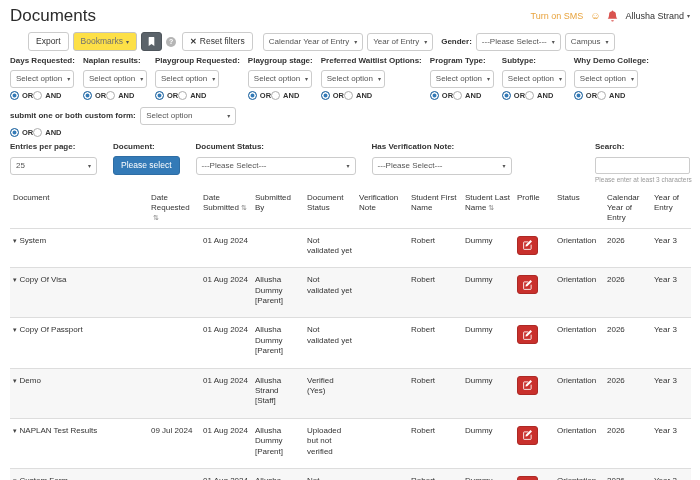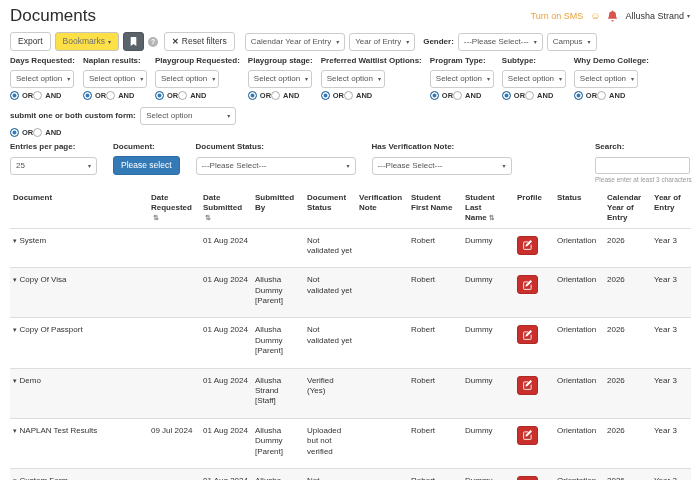--- a/index.html
+++ b/index.html
@@ -5,21 +5,21 @@
   *{margin:0;padding:0;box-sizing:border-box}
   html,body{width:700px;height:480px}
   body{overflow:hidden;font-family:"Liberation Sans",sans-serif;background:#fff;color:#333;position:relative}
   .topbar{display:flex;justify-content:space-between;align-items:center;padding:6px 10px 2px}
   .page-title{font-size:17px;font-weight:400;color:#2b2b2b}
   .top-right{display:flex;align-items:center;gap:7px;font-size:9px}
   .sms-link{color:#e8a33d;text-decoration:none;cursor:pointer}
   .smiley{color:#e8a33d;font-size:10px;line-height:1}
   .user-menu{display:flex;align-items:center;gap:3px;cursor:pointer;color:#333}
   .caret{font-size:6px;color:#555;line-height:1}
-  .toolbar{display:flex;align-items:center;gap:4px;padding:4px 10px 2px}
+  .toolbar{display:flex;align-items:center;gap:4px;padding:4px 28px 2px}
   .btn{font-size:8.5px;line-height:1;border:1px solid #ccc;border-radius:3px;background:#fff;padding:4px 7px;color:#333;display:inline-flex;align-items:center;gap:3px;cursor:pointer;white-space:nowrap}
   .btn-gray{background:#fde047;color:#707070;border-color:#c3c3c3}
   .btn-dark{background:#5b636a;border-color:#4e555b;padding:4px 6px}
   .btn-primary{background:#337ab7;border-color:#2e6da4;color:#fff}
   .help-icon{width:10px;height:10px;border-radius:50%;background:#b5b5b5;color:#fff;font-size:7px;font-weight:700;display:inline-flex;align-items:center;justify-content:center;cursor:pointer;flex:0 0 auto}
   .x-icon{font-size:8px;font-weight:700}
   .selectbox{font-size:8px;line-height:1;color:#555;border:1px solid #ccc;border-radius:3px;background:#fff;padding:4px 5px;display:inline-flex;align-items:center;justify-content:space-between;gap:5px;cursor:pointer;white-space:nowrap}
   .lbl{font-size:8px;font-weight:700;white-space:nowrap;color:#333}
   .filters{display:flex;gap:8px;padding:3px 10px 0;align-items:flex-end}
   .fgroup{flex:0 0 auto}
@@ -30,21 +30,21 @@
   .radio{width:9px;height:9px;border-radius:50%;border:1px solid #adadad;background:#fff;flex:0 0 auto}
   .radio.checked{background:#337ab7;border-color:#2e6da4;box-shadow:inset 0 0 0 1.5px #fff}
   .custom-form{padding:4px 10px 0}
   .custom-form .selectbox{width:96px;margin:2px 0 3px}
   .controls{display:flex;align-items:flex-start;gap:16px;padding:5px 10px 0}
   .ctrl .lbl{display:block;margin-bottom:3px}
   .search-wrap{margin-left:auto;width:95px}
   .search-input{width:95px;height:17px;border:1px solid #ccc;border-radius:2px;font-size:9px;padding:0 3px}
   .hint{font-size:6.5px;color:#999;margin-top:2px;white-space:nowrap}
   table{width:681px;margin:5px 10px 0;border-collapse:collapse;table-layout:fixed;font-size:8px}
-  th{font-weight:700;text-align:left;vertical-align:top;padding:5px 3px;line-height:1.25;word-wrap:break-word}
+  th{font-weight:400;text-align:left;vertical-align:top;padding:5px 3px;line-height:1.25;word-wrap:break-word}
   thead tr{border-bottom:1px solid #ddd}
   td{vertical-align:top;padding:7px 3px 11px;line-height:1.3;border-top:1px solid #ddd;word-wrap:break-word}
   tr.alt td{background:#f7f7f7}
   .sort-icon{color:#888;font-size:7px;margin-left:2px;cursor:pointer}
   .expand-icon{color:#444;font-size:7px;margin-right:3px;cursor:pointer}
   .profile-btn{width:21px;height:19px;background:#c9302c;border:1px solid #ac2925;border-radius:3px;display:inline-flex;align-items:center;justify-content:center;cursor:pointer}
 </style>
 </head>
 <body>
 

